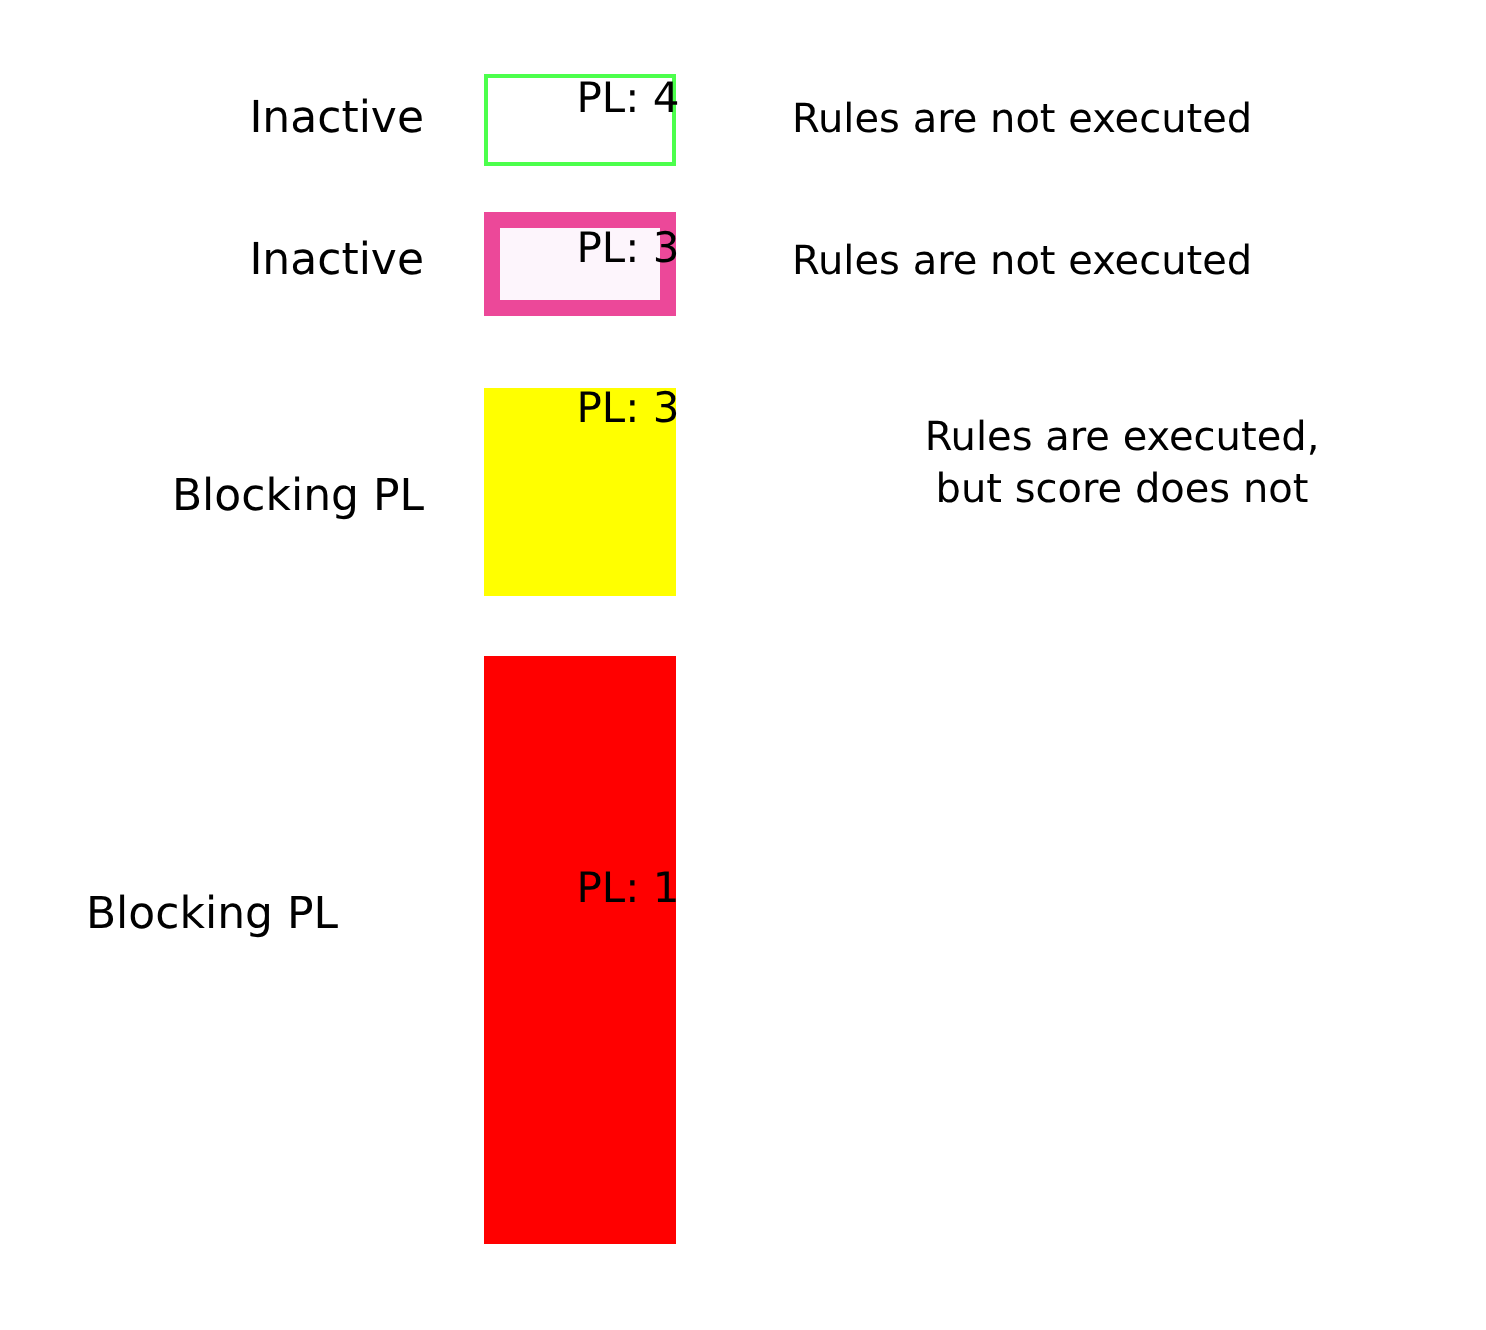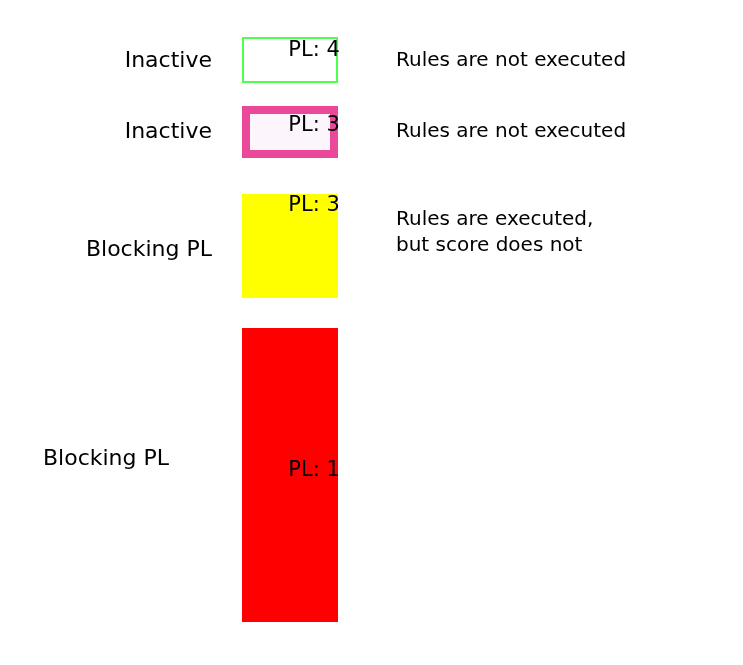--- a/index.html
+++ b/index.html
@@ -98,25 +98,25 @@
 
   #row-pl3 { top: 0; height: 0; }
   #row-pl3 .pl-block { top: 106px; height: 52px; }
   #row-pl3 .row-label { top: 118px; }
   #row-pl3 .row-desc  { top: 117px; }
 
   #row-pl2 { top: 0; height: 0; }
   #row-pl2 .pl-block { top: 194px; height: 104px; }
   #row-pl2 .pl-block .pl-text { position: relative; top: 0px; }
   #row-pl2 .row-label { top: 236px; }
-  #row-pl2 .row-desc  { top: 205px; }
+  #row-pl2 .row-desc  { top: 205px; text-align: center; }
 
   #row-pl1 { top: 0; height: 0; }
   #row-pl1 .pl-block { top: 328px; height: 294px; }
-  #row-pl1 .pl-block .pl-text { position: relative; top: 131px; }
+  #row-pl1 .pl-block .pl-text { position: relative; top: 106px; }
   #row-pl1 .row-label { top: 445px; text-align: center; }
   #row-pl1 .row-desc  { top: 417px; }
 </style>
 </head>
 <body>
 
 <div id="diagram">
 
   <div class="row" id="row-pl4">
     <div class="row-label">Inactive</div>

